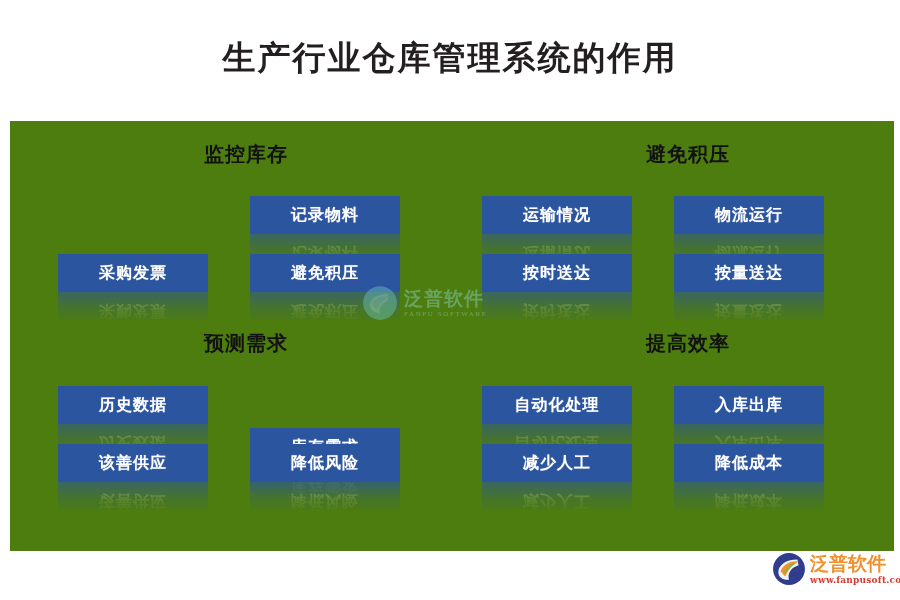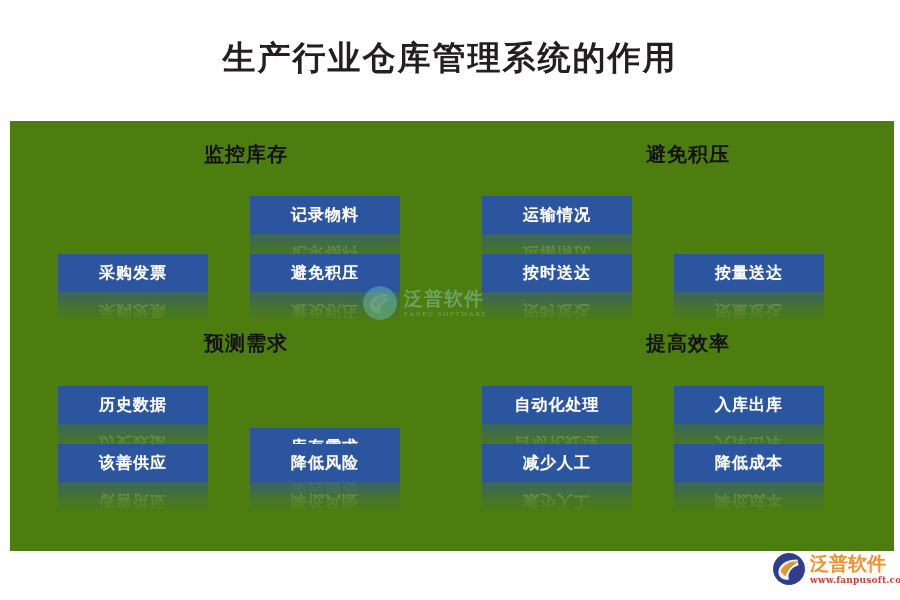--- a/index.html
+++ b/index.html
@@ -241,20 +241,30 @@
   <div class="box-wrap" style="left:472px; top:133px;">
     <div class="box">
         <span class="box-label">按时送达</span>
       </div>
     <div class="box-reflect">
         <div class="mirror">
           <span>按时送达</span>
         </div>
       </div>
   </div>
+  <div class="box-wrap" style="left:664px; top:75px;">
+    <div class="box">
+        <span class="box-label">物流运行</span>
+      </div>
+    <div class="box-reflect">
+        <div class="mirror">
+          <span>物流运行</span>
+        </div>
+      </div>
+  </div>
   <div class="box-wrap" style="left:664px; top:133px;">
     <div class="box">
         <span class="box-label">按量送达</span>
       </div>
     <div class="box-reflect">
         <div class="mirror">
           <span>按量送达</span>
         </div>
       </div>
   </div>

